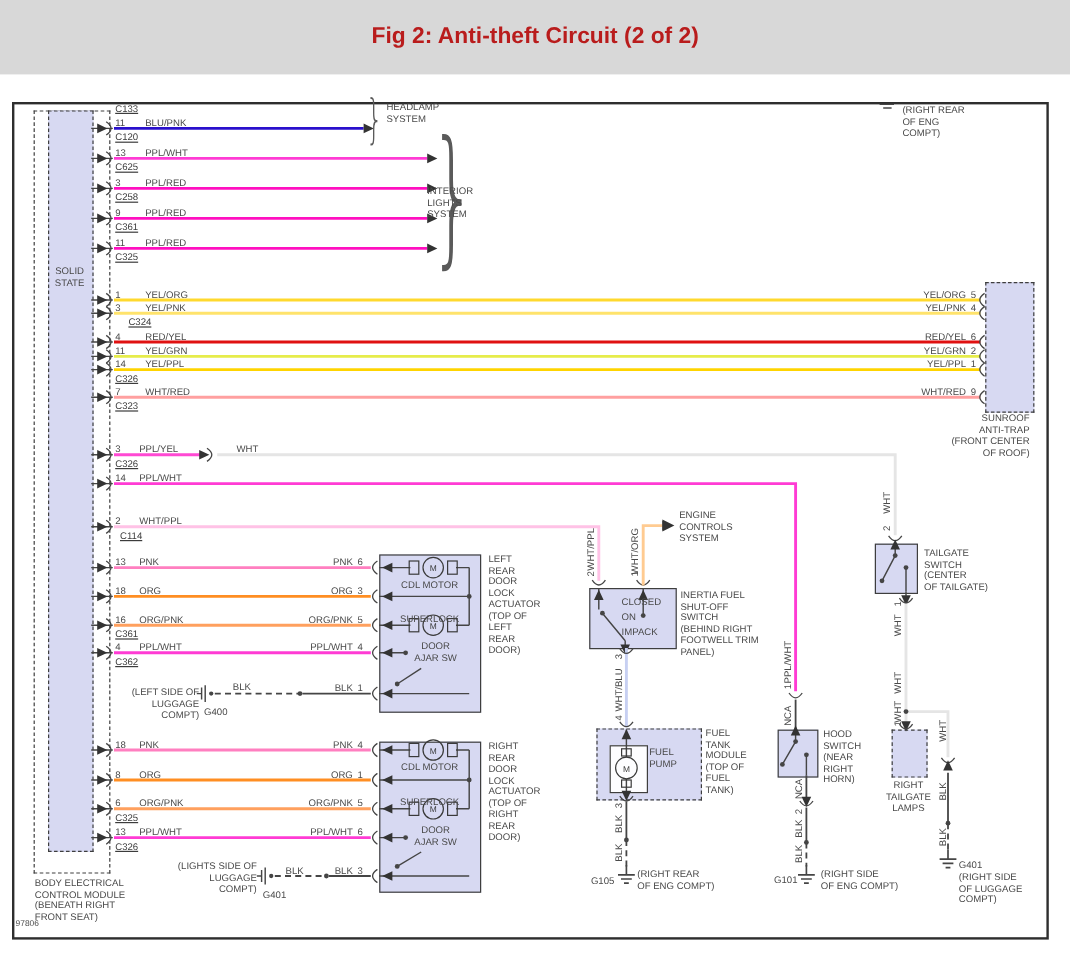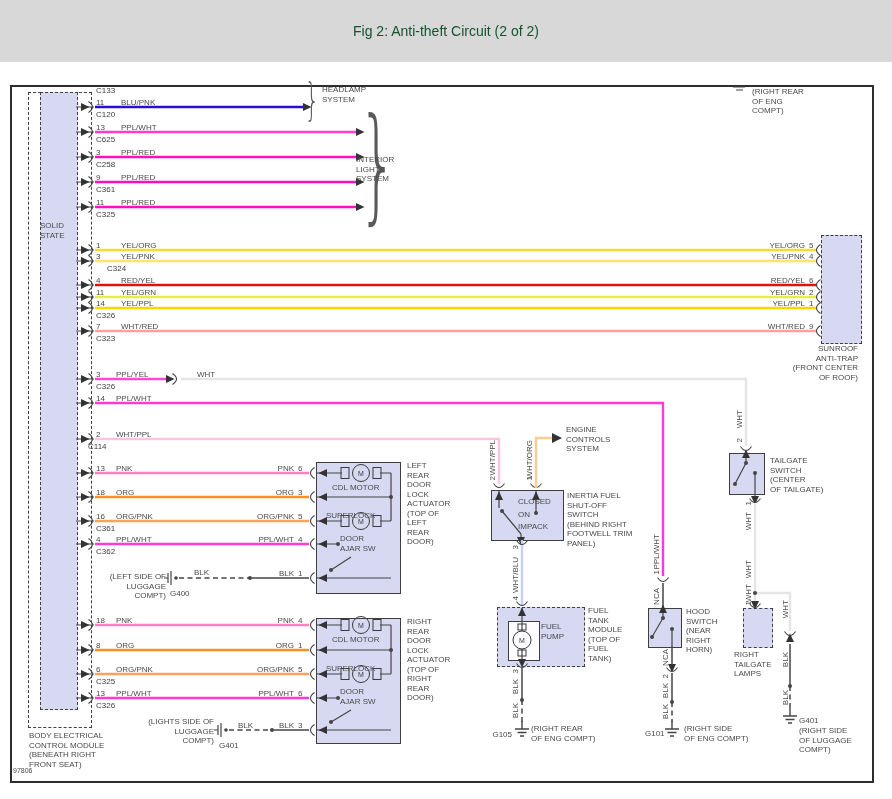--- a/index.html
+++ b/index.html
@@ -1,26 +1,26 @@
 <!DOCTYPE html>
 <html style="--blu_pnk: #2a10cc; --ppl_wht: #ff3bd4; --ppl_red: #ff0fc0; --ppl_yel: #ff49d3; --yel_org: #ffd92e; --yel_pnk: #ffe36b; --red_yel: #e01111; --yel_grn: #e6ec4a; --yel_ppl: #ffd400; --wht_red: #ffa0a0; --wht: #e5e5e5; --wht_ppl: #ffc2e6; --wht_org: #ffcb91; --wht_blu: #c7d0f2; --pnk: #ff7fc0; --org: #ff8e22; --org_pnk: #ffa05e; --module_fill: #d7d9f2;"><head>
 <meta charset="utf-8">
 <style>
   html,body{margin:0;padding:0}
   body{width:892px;height:799px;position:relative;background:#fff;
        font-family:"Liberation Sans",sans-serif;overflow:hidden}
   .hdr{position:absolute;left:0;top:0;width:892px;height:62px;background:#d8d8d8;
        display:flex;align-items:center;justify-content:center}
-  .hdr h1{font-size:14px;font-weight:400;color:#14532d;margin:0}
+  .hdr h1{font-size:19px;font-weight:700;color:#b91c1c;margin:0}
   .canvas{position:absolute;left:10px;top:85px;width:860px;height:694px;
           border:2px solid #2e2e2e;background:#fff}
   .t{position:absolute;font-size:8px;line-height:9.5px;color:#4a4a4a;white-space:pre-line}
-  .u{color:#3c3c3c}
+  .u{text-decoration:underline;color:#3c3c3c}
   .r{text-align:right}
-  .c{}
+  .c{text-align:center}
   .v{writing-mode:vertical-rl;transform:rotate(180deg);white-space:nowrap}
   .box{position:absolute;background:var(--module_fill);border:1px solid #3e3e3e}
   .dash{border-style:dashed}
   .nofill{background:transparent}
   .white{background:#fdfdff}
   .brace{position:absolute;color:#5a5a5a;font-family:"DejaVu Sans",sans-serif;
          transform:scaleX(.5);transform-origin:left top;line-height:.78;font-weight:200}
   svg.wires{position:absolute;left:0;top:0;pointer-events:none}
   svg .s{stroke:#454545;stroke-width:1.2;fill:none}
   svg .k{stroke:#454545;stroke-width:1.5;fill:none}
@@ -338,21 +338,21 @@
 <div class="t" style="left:121px;top:322px">WHT/RED</div>
 <div class="t u" style="left:96px;top:334px">C323</div>
 <div class="t" style="left:96px;top:370px">3</div>
 <div class="t" style="left:116px;top:370px">PPL/YEL</div>
 <div class="t u" style="left:96px;top:382px">C326</div>
 <div class="t" style="left:197px;top:370px">WHT</div>
 <div class="t" style="left:96px;top:394px">14</div>
 <div class="t" style="left:116px;top:394px">PPL/WHT</div>
 <div class="t" style="left:96px;top:430px">2</div>
 <div class="t" style="left:116px;top:430px">WHT/PPL</div>
-<div class="t u" style="left:88px;top:442px">C114</div>
+<div class="t u" style="left:100px;top:442px">C114</div>
 <div class="t" style="left:96px;top:464px">13</div>
 <div class="t" style="left:116px;top:464px">PNK</div>
 <div class="t" style="left:96px;top:488px">18</div>
 <div class="t" style="left:116px;top:488px">ORG</div>
 <div class="t" style="left:96px;top:512px">16</div>
 <div class="t" style="left:116px;top:512px">ORG/PNK</div>
 <div class="t u" style="left:96px;top:524px">C361</div>
 <div class="t" style="left:96px;top:535px">4</div>
 <div class="t" style="left:116px;top:535px">PPL/WHT</div>
 <div class="t u" style="left:96px;top:547px">C362</div>

